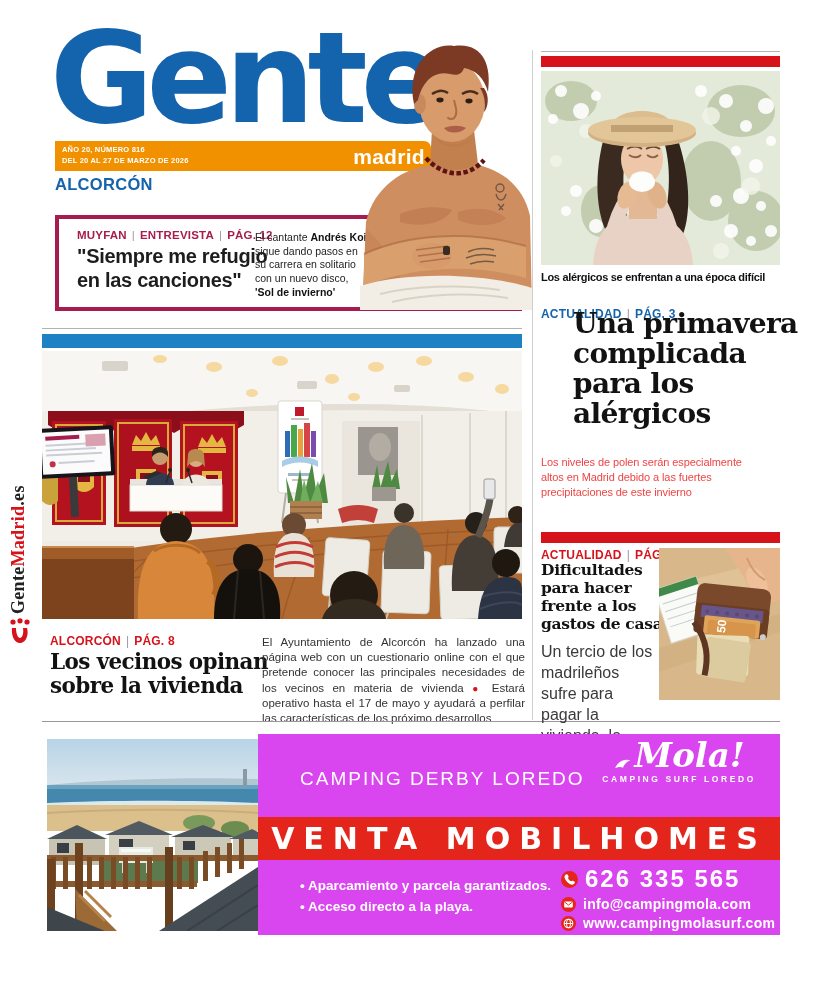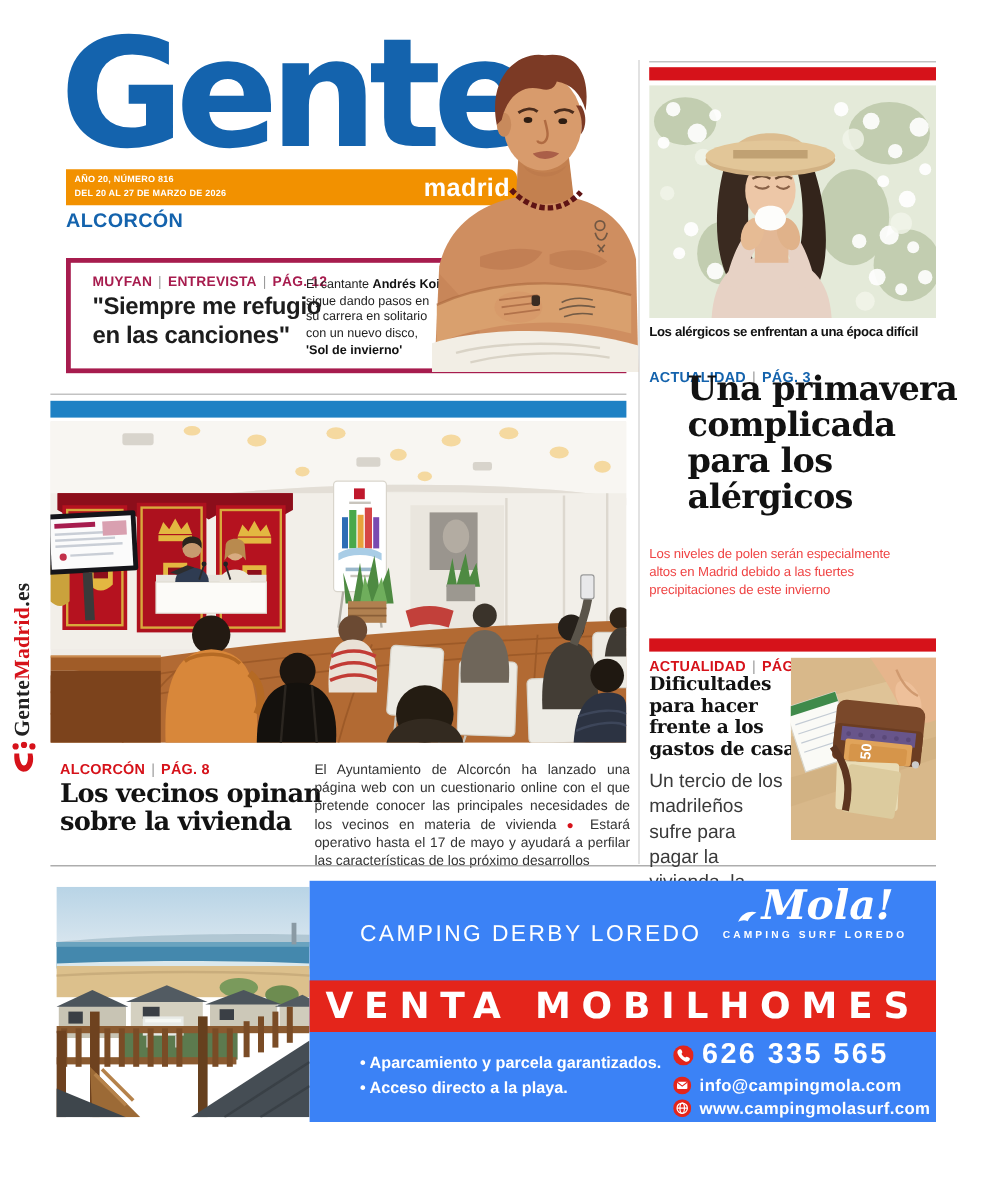--- a/index.html
+++ b/index.html
@@ -82,21 +82,21 @@
           font-family:"Liberation Serif",serif;font-size:18px;font-weight:600;color:#222;
           letter-spacing:.3px;}
   .vbrand .m{color:#d6121a;}
   .vbrand-icon{left:9px;top:618px;width:22px;height:28px;}
   .vbrand-icon svg{width:100%;height:100%;display:block;}
 
   
   .ad{left:47px;top:734px;width:733px;height:201px;}
   .ad-photo{position:absolute;left:0;top:5px;width:211px;height:192px;}
   .ad-photo svg{width:100%;height:100%;display:block;}
-  .ad-panel{position:absolute;left:211px;top:0;width:522px;height:201px;background:#3b82f6;color:#fff;}
+  .ad-panel{position:absolute;left:211px;top:0;width:522px;height:201px;background:#d946ef;color:#fff;}
   .ad-camping{position:absolute;left:42px;top:34px;font-size:19px;letter-spacing:2px;font-weight:500;}
   .ad-brand{position:absolute;right:24px;top:4px;text-align:center;}
   .ad-brand-row{display:flex;align-items:flex-end;justify-content:center;gap:4px;}
   .mola-script{font-family:"DejaVu Serif",serif;font-style:italic;font-weight:700;font-size:34px;
                line-height:1;}
   .mola-sub{font-size:8.5px;letter-spacing:2.6px;font-weight:700;margin-top:2px;}
   .ad-redbar{position:absolute;left:0;top:83px;width:522px;height:43px;background:#e4251b;
              display:flex;align-items:center;justify-content:center;}
   .ad-banner-text{font-family:"DejaVu Sans",sans-serif;font-size:30px;font-weight:700;
                   letter-spacing:9px;white-space:nowrap;}

